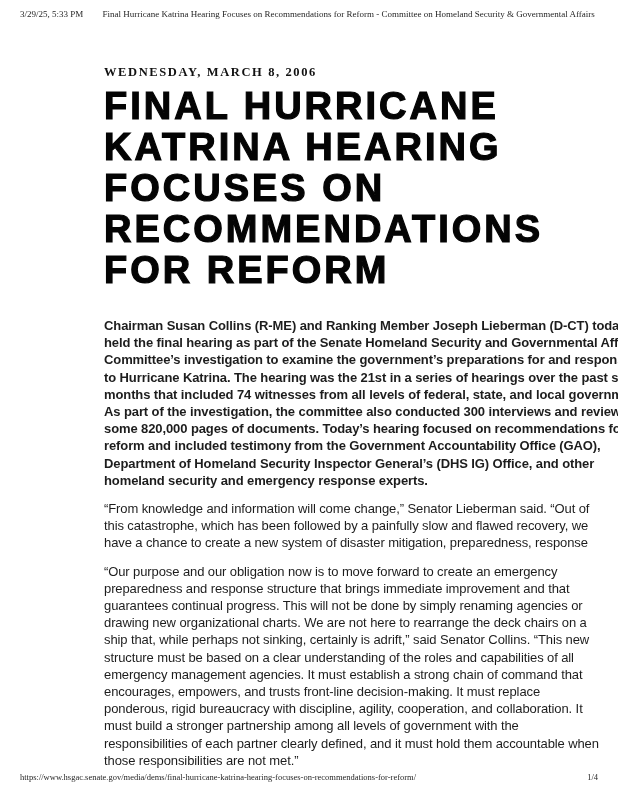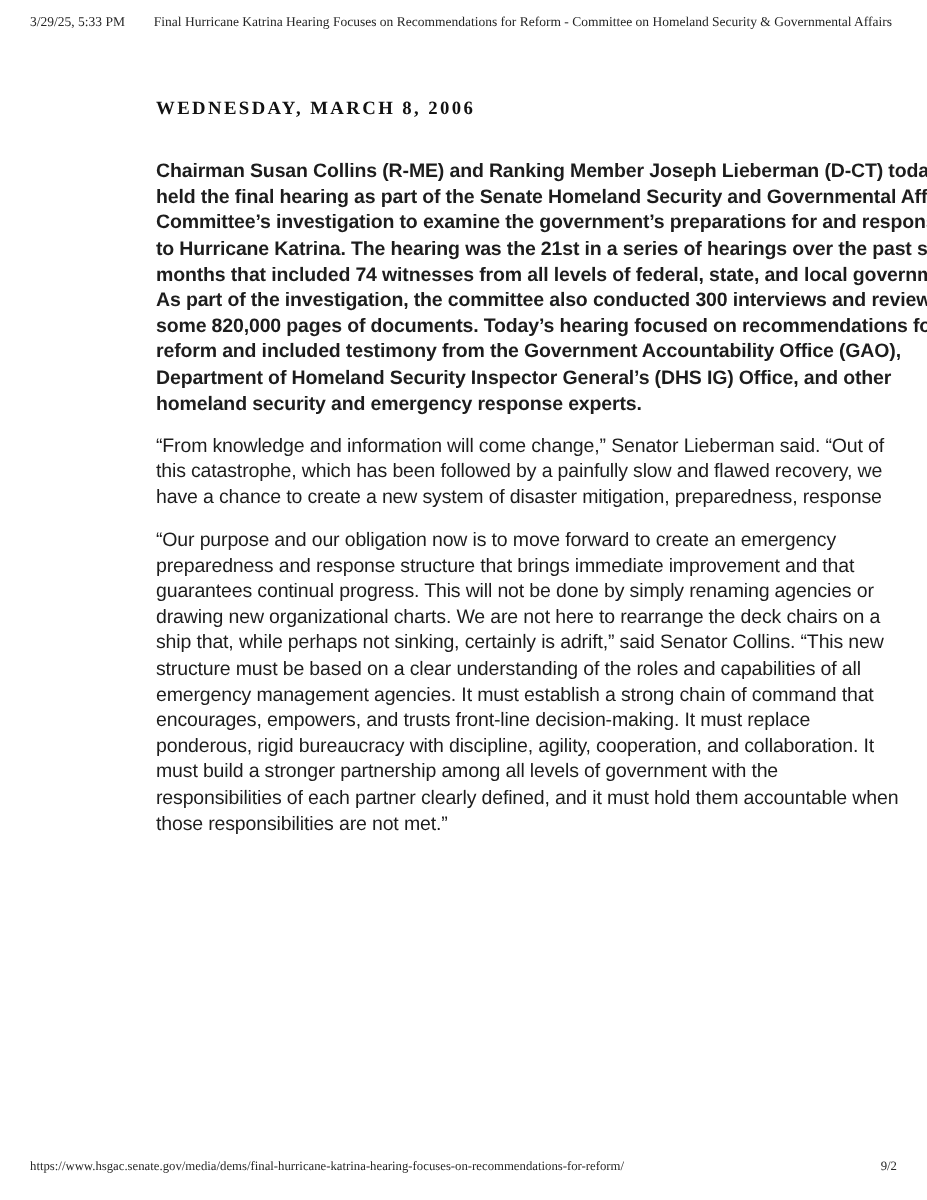--- a/index.html
+++ b/index.html
@@ -90,20 +90,25 @@
 
 <div class="page">
 
   <header class="print-header">
     <span class="ph-date">3/29/25, 5:33 PM</span>
     <span class="ph-title">Final Hurricane Katrina Hearing Focuses on Recommendations for Reform - Committee on Homeland Security &amp; Governmental Affairs</span>
   </header>
 
   <article class="article">
     <div class="article-date">WEDNESDAY, MARCH 8, 2006</div>
+    <h1 class="headline">FINAL HURRICANE
+KATRINA HEARING
+FOCUSES ON
+RECOMMENDATIONS
+FOR REFORM</h1>
     <div class="body-text">
       <p>Chairman Susan Collins (R-ME) and Ranking Member Joseph Lieberman (D-CT) today
 held the final hearing as part of the Senate Homeland Security and Governmental Affairs
 Committee’s investigation to examine the government’s preparations for and response
 to Hurricane Katrina. The hearing was the 21st in a series of hearings over the past six
 months that included 74 witnesses from all levels of federal, state, and local government.
 As part of the investigation, the committee also conducted 300 interviews and reviewed
 some 820,000 pages of documents. Today’s hearing focused on recommendations for
 reform and included testimony from the Government Accountability Office (GAO),
 Department of Homeland Security Inspector General’s (DHS IG) Office, and other
@@ -121,16 +126,16 @@
 encourages, empowers, and trusts front-line decision-making. It must replace
 ponderous, rigid bureaucracy with discipline, agility, cooperation, and collaboration. It
 must build a stronger partnership among all levels of government with the
 responsibilities of each partner clearly defined, and it must hold them accountable when
 those responsibilities are not met.”</p>
     </div>
   </article>
 
   <footer class="print-footer">
     <span class="pf-url">https://www.hsgac.senate.gov/media/dems/final-hurricane-katrina-hearing-focuses-on-recommendations-for-reform/</span>
-    <span class="pf-page">9/2</span>
+    <span class="pf-page">1/4</span>
   </footer>
 
 </div>
 
 </body></html>

